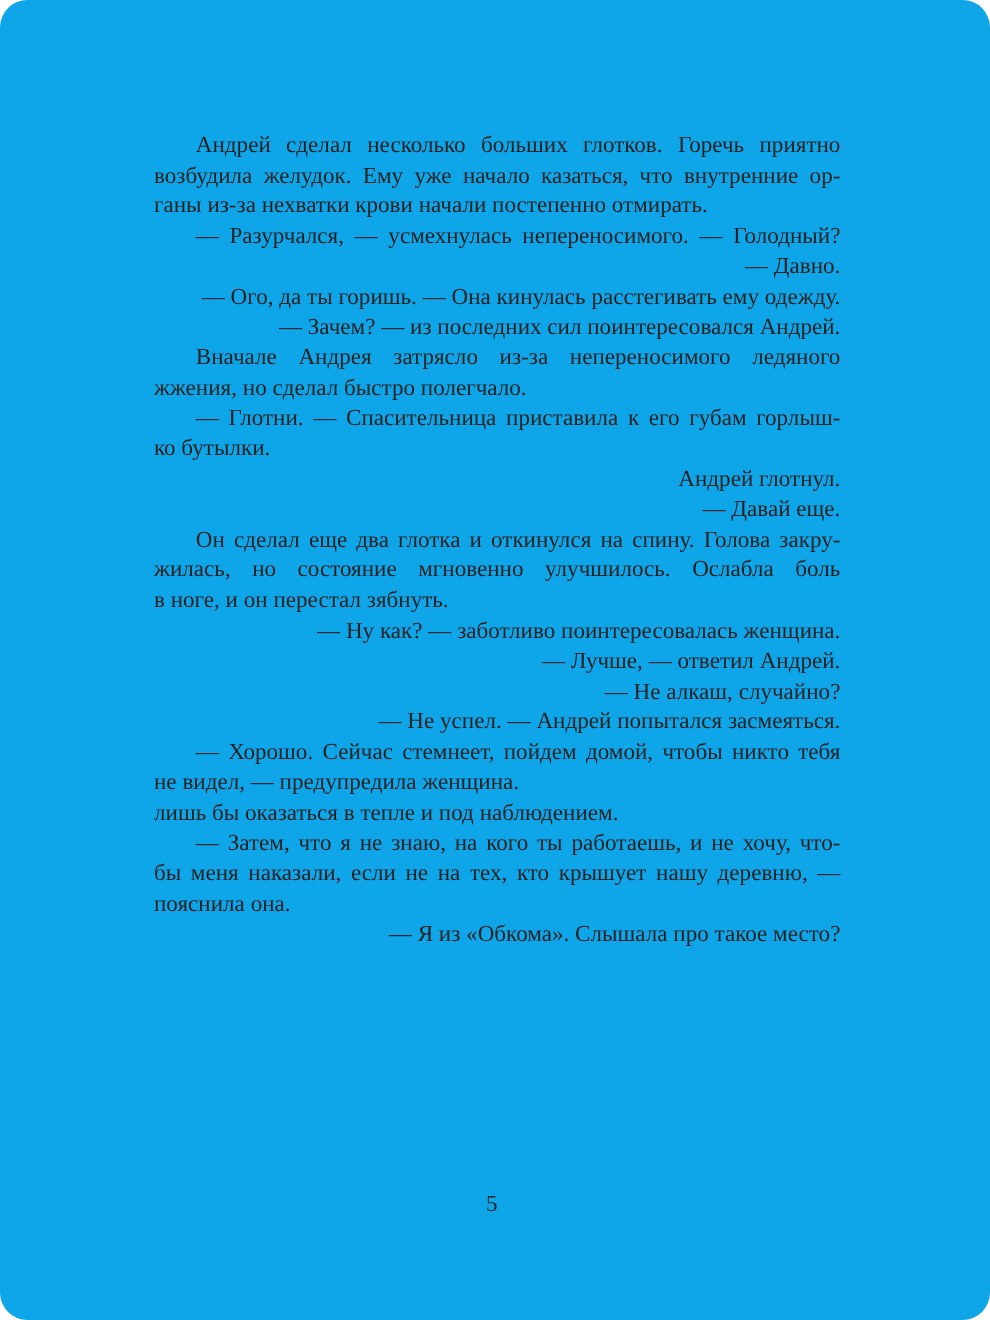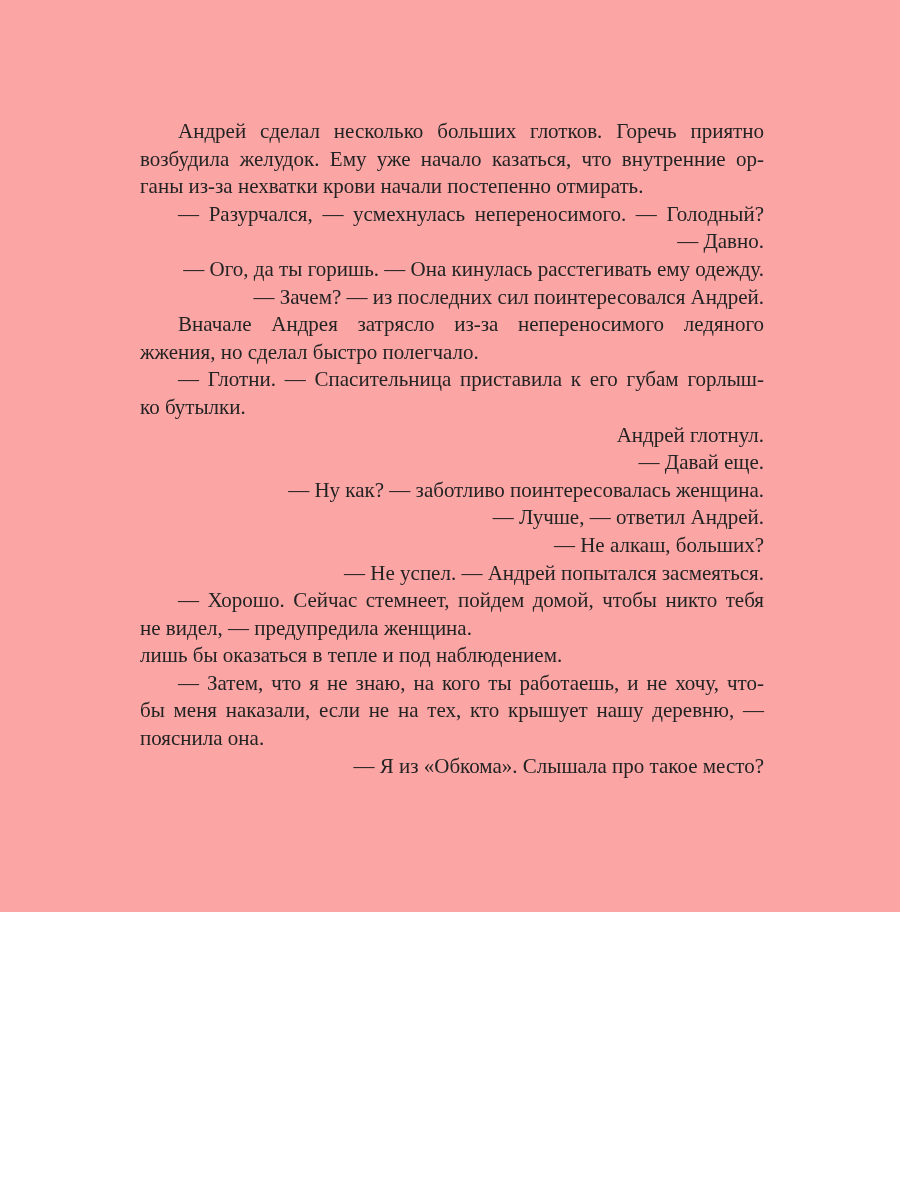--- a/index.html
+++ b/index.html
@@ -4,24 +4,25 @@
   <style>
     html, body {
       margin: 0;
       padding: 0;
       background: #ffffff;
       font-family: "Liberation Serif", "DejaVu Serif", serif;
     }
     .book-page {
       position: relative;
       width: 900px;
-      height: 912px;
-      background: #fca5a5;
+      height: 1200px;
+      background: #0ea5e9;
       color: #232323;
       overflow: hidden;
+      border-radius: 25px;
     }
     .text-block {
       position: absolute;
       left: 140px;
       top: 118px;
       width: 624px;
       font-size: 21px;
       line-height: 27.6px;
     }
     .paragraph {
@@ -79,27 +80,32 @@
         <div class="line first justified">— Глотни. — Спасительница приставила к его губам горлыш-</div>
         <div class="line">ко бутылки.</div>
       </div>
       <div class="paragraph">
         <div class="line first">Андрей глотнул.</div>
       </div>
       <div class="paragraph">
         <div class="line first">— Давай еще.</div>
       </div>
       <div class="paragraph">
+        <div class="line first justified">Он сделал еще два глотка и откинулся на спину. Голова закру-</div>
+        <div class="line justified">жилась, но состояние мгновенно улучшилось. Ослабла боль</div>
+        <div class="line">в ноге, и он перестал зябнуть.</div>
+      </div>
+      <div class="paragraph">
         <div class="line first">— Ну как? — заботливо поинтересовалась женщина.</div>
       </div>
       <div class="paragraph">
         <div class="line first">— Лучше, — ответил Андрей.</div>
       </div>
       <div class="paragraph">
-        <div class="line first">— Не алкаш, больших?</div>
+        <div class="line first">— Не алкаш, случайно?</div>
       </div>
       <div class="paragraph">
         <div class="line first">— Не успел. — Андрей попытался засмеяться.</div>
       </div>
       <div class="paragraph">
         <div class="line first justified">— Хорошо. Сейчас стемнеет, пойдем домой, чтобы никто тебя</div>
         <div class="line">не видел, — предупредила женщина.</div>
       </div>
       <div class="paragraph">
         <div class="line">лишь бы оказаться в тепле и под наблюдением.</div>

